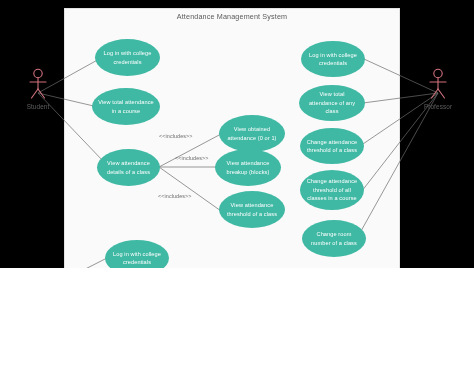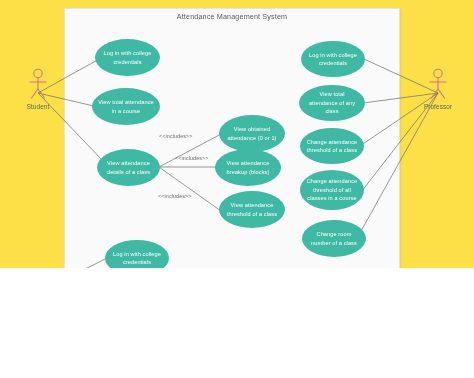--- a/index.html
+++ b/index.html
@@ -8,21 +8,21 @@
     padding: 0;
     background: #ffffff;
   }
   body {
     font-family: "Liberation Sans", sans-serif;
   }
   #canvas {
     position: relative;
     width: 474px;
     height: 268px;
-    background: #fde047;
+    background: #000000;
     overflow: hidden;
   }
   
   #system-boundary {
     position: absolute;
     left: 64px;
     top: 8px;
     width: 336px;
     height: 345px;
     background: #fafafa;

